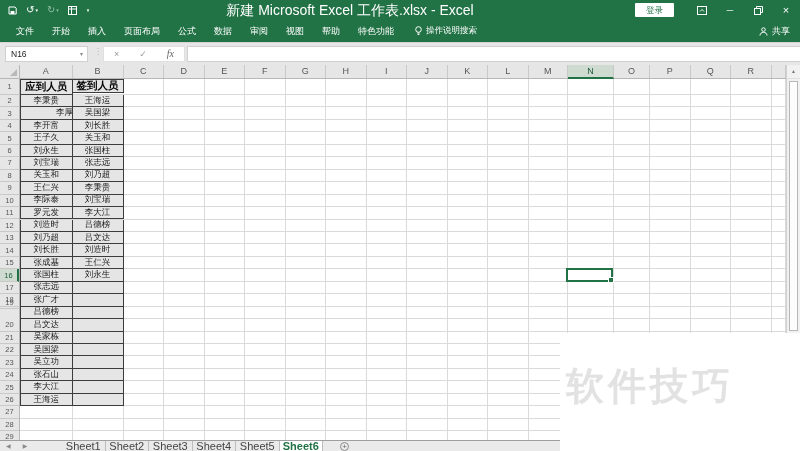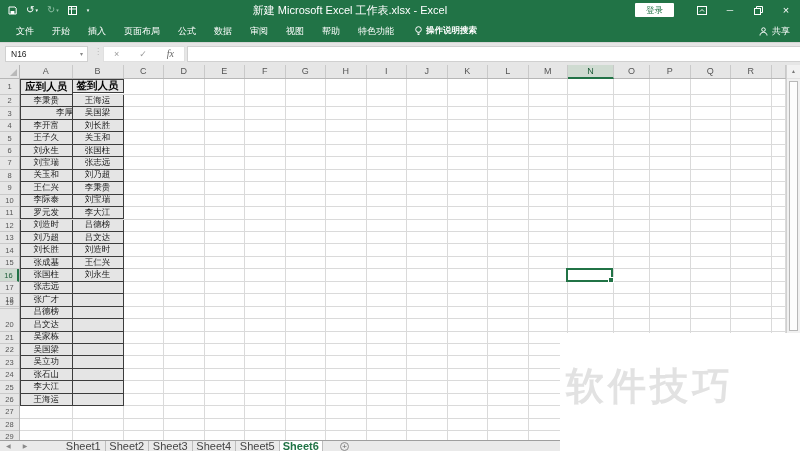--- a/index.html
+++ b/index.html
@@ -7,34 +7,34 @@
        font-family:"Liberation Sans","DejaVu Sans",sans-serif;background:#fff;
        -webkit-font-smoothing:antialiased;}
 
   
   .titlebar{position:absolute;left:0;top:0;width:800px;height:20px;background:#217346;color:#fff;}
   .qat{position:absolute;left:8px;top:0;height:20px;display:flex;align-items:center;gap:9px;}
   .qat .qbtn{display:flex;align-items:center;color:#fff;font-size:10px;line-height:1;cursor:default;}
   .qat .muted{color:#8fbfa4;}
   .qat .tiny-caret{font-size:5px;margin-left:1px;}
   .win-title{position:absolute;left:0;top:0;width:700px;height:20px;line-height:20px;
-             text-align:center;font-size:11px;color:#fff;pointer-events:none;}
+             text-align:center;font-size:14px;color:#fff;pointer-events:none;}
   .title-controls{position:absolute;right:0;top:0;height:20px;display:flex;align-items:center;}
   .signin-btn{background:#fff;color:#217346;font-size:8.5px;height:14px;line-height:14px;
               padding:0 11px;margin-right:14px;border-radius:1px;}
   .wbtn{width:28px;height:20px;display:flex;align-items:center;justify-content:center;
         color:#fff;font-size:9px;}
   .wbtn svg{display:block;}
 
   
   .ribbon{position:absolute;left:0;top:20px;width:800px;height:22px;background:#217346;
           display:flex;align-items:center;color:#fff;}
   #ribbon-tabs{display:flex;align-items:center;height:22px;padding-left:7px;}
   .rtab{font-size:9px;padding:0 9px;height:22px;line-height:22px;white-space:nowrap;}
-  .tellme{display:flex;align-items:center;gap:4px;font-size:8.5px;margin-left:12px;white-space:nowrap;font-weight:bold;}
+  .tellme{display:flex;align-items:center;gap:4px;font-size:8.5px;margin-left:12px;white-space:nowrap;}
   .share{position:absolute;right:10px;top:0;height:22px;display:flex;align-items:center;gap:4px;font-size:9px;}
 
   
   .formulabar{position:absolute;left:0;top:42px;width:800px;height:23px;background:#e6e6e6;
               border-top:1px solid #d5d5d5;box-sizing:border-box;}
   .namebox{position:absolute;left:5px;top:3px;width:83px;height:16px;background:#fff;
            border:1px solid #d0d0d0;box-sizing:border-box;font-size:8.5px;color:#222;
            line-height:14px;padding-left:5px;}
   .namebox .nb-caret{position:absolute;right:4px;top:0;font-size:6px;color:#888;line-height:14px;}
   .fb-dots{position:absolute;left:94px;top:4px;color:#b5b5b5;font-size:8px;letter-spacing:0;}

